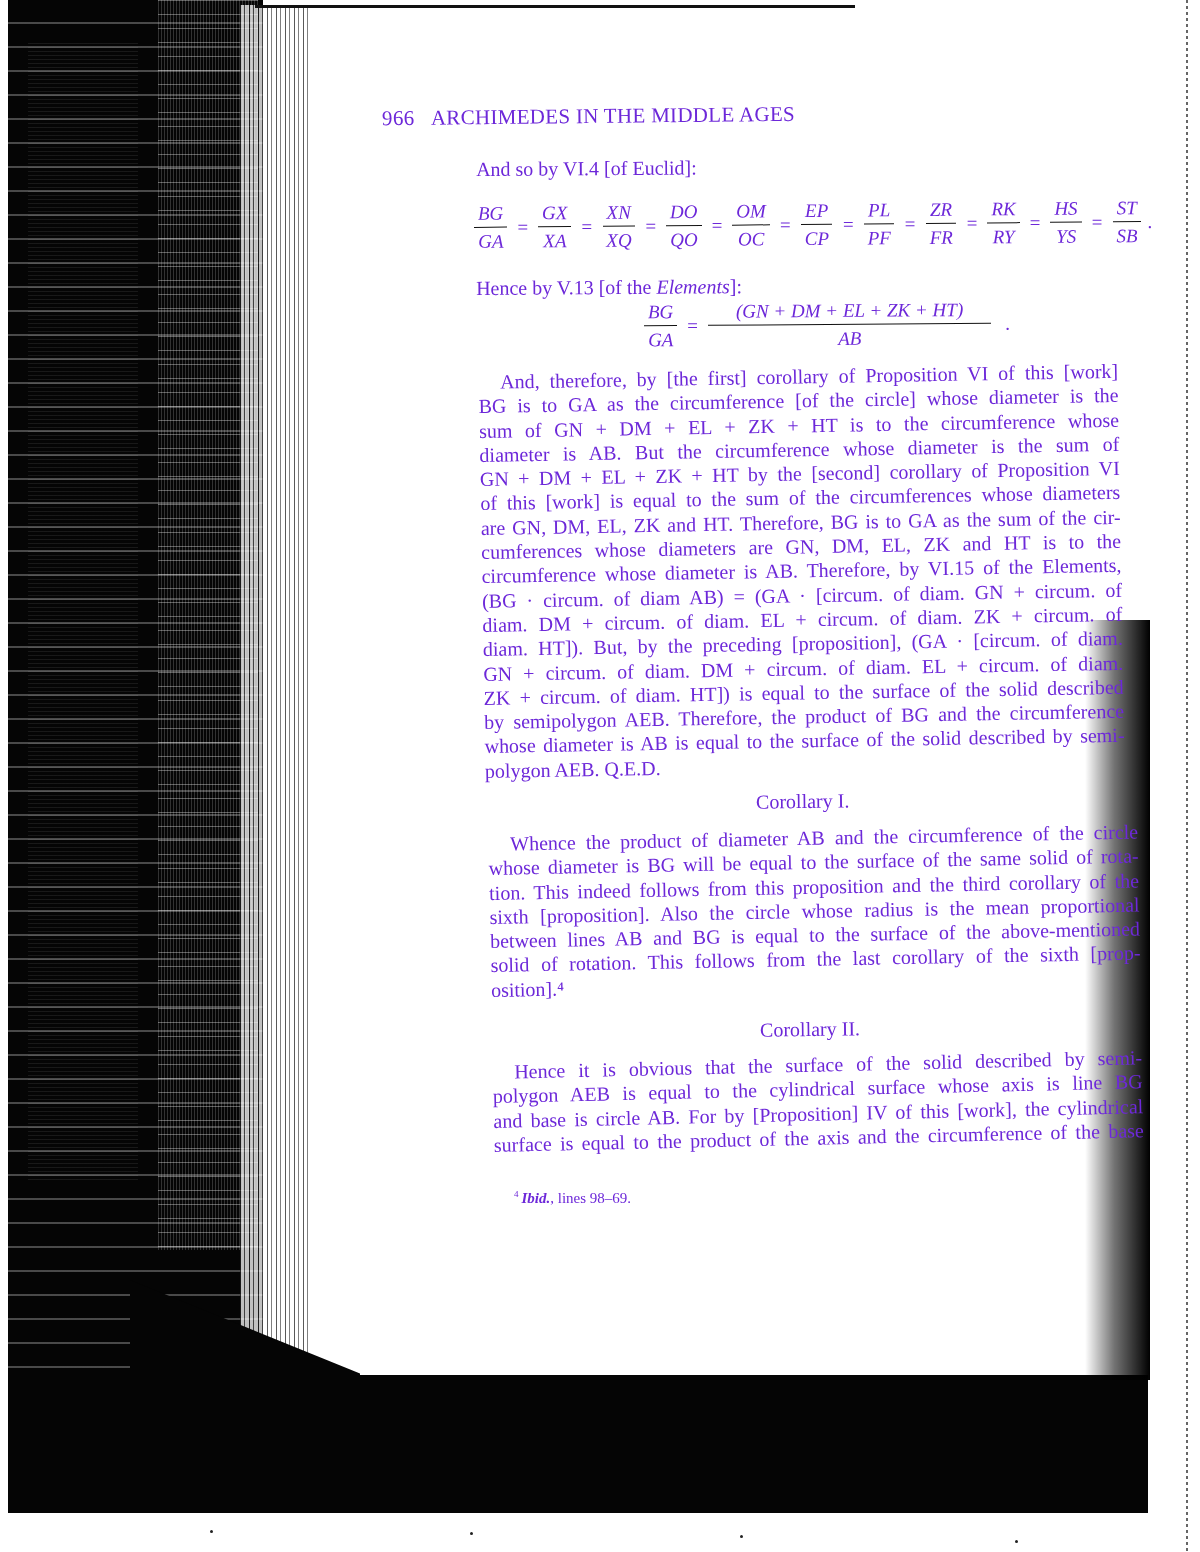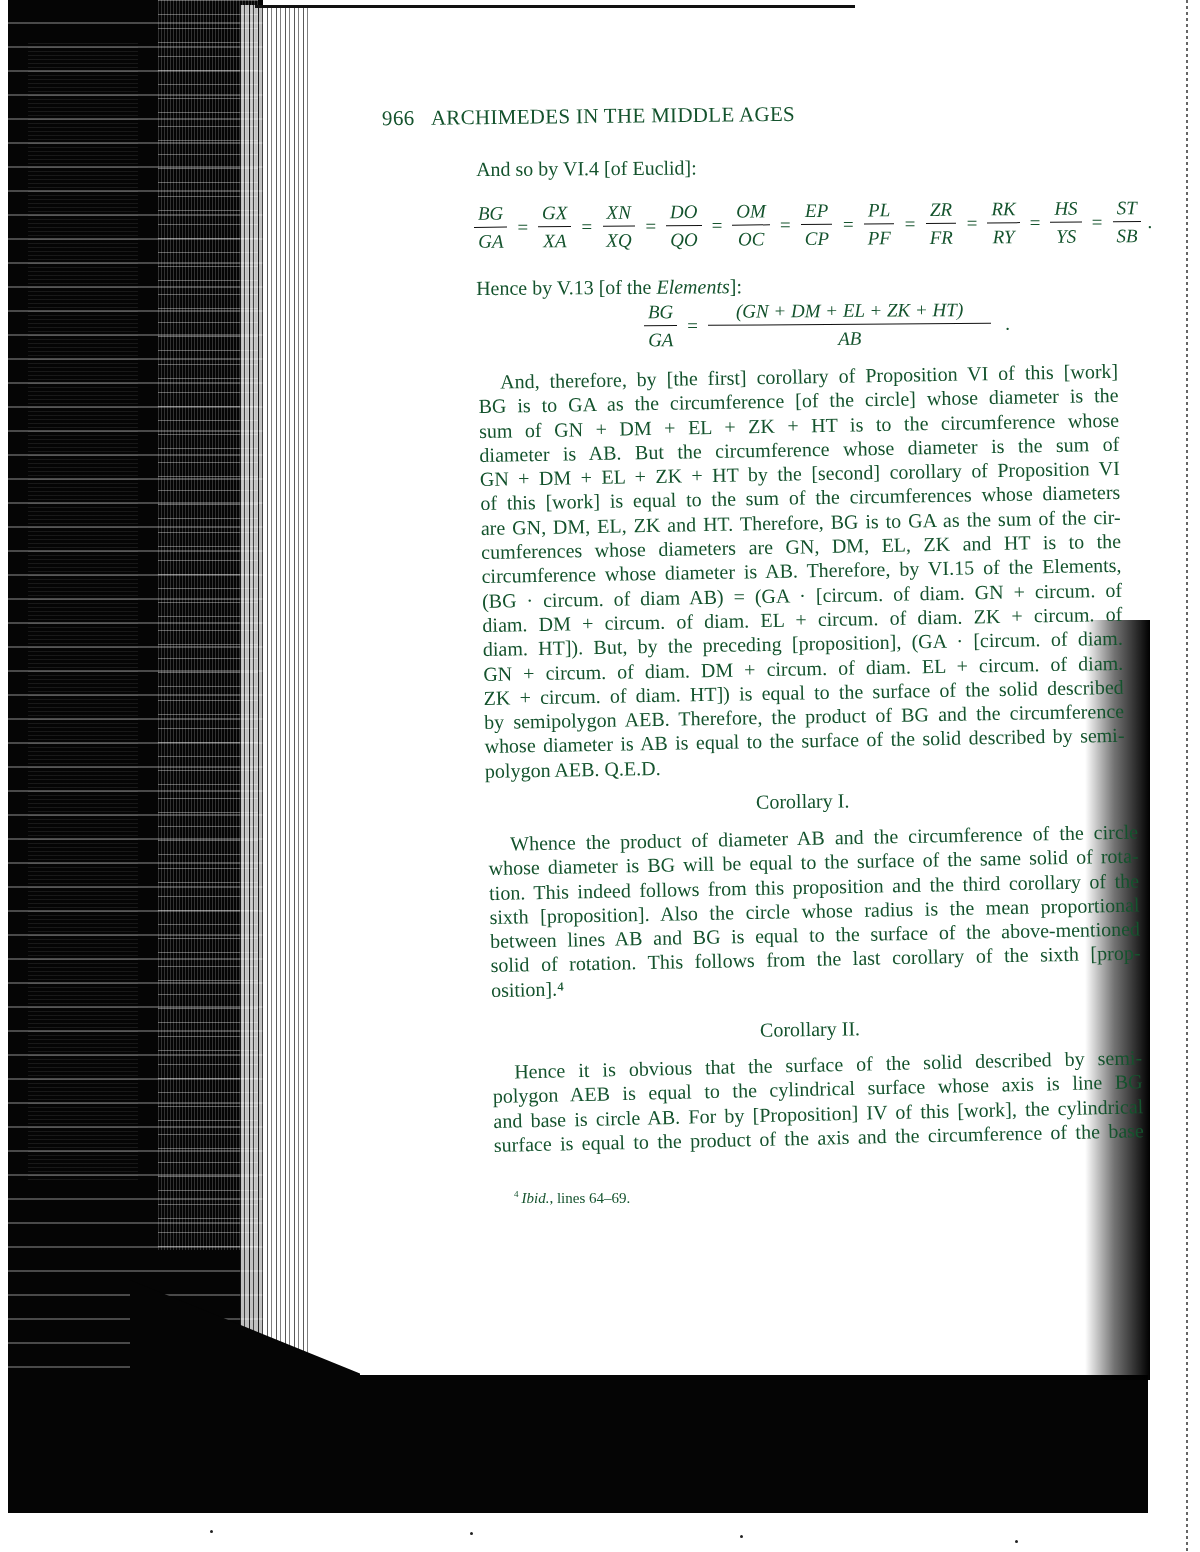--- a/index.html
+++ b/index.html
@@ -6,21 +6,21 @@
       margin: 0; padding: 0;
       width: 1200px; height: 1552px;
       background: #ffffff;
       overflow: hidden;
     }
     .scan {
       position: relative;
       width: 1200px; height: 1552px;
       background: #ffffff;
       font-family: "Liberation Serif", "DejaVu Serif", serif;
-      color: #14532d;
+      color: #6d28d9;
       border-radius: 28px;
     }
     
     .left-dark {
       position: absolute; left: 8px; top: 0; width: 255px; height: 1513px;
       background:
         repeating-linear-gradient(180deg, rgba(255,255,255,0) 0px, rgba(255,255,255,0) 22px, rgba(255,255,255,0.55) 23px, rgba(255,255,255,0) 24px),
         #050505;
     }
     .left-dark::before {
@@ -109,21 +109,21 @@
       position: absolute; font-size: 20px;
     }
     .h1 { left: 756px; top: 790px; transform: rotate(-0.8deg); }
     .p2 { left: 488px; top: 832px; transform: rotate(-1.1deg); width: 650px; }
     .h2 { left: 760px; top: 1018px; transform: rotate(-0.8deg); }
     .p3 { left: 492px; top: 1060px; transform: rotate(-1.3deg); width: 650px; }
     .footnote {
       position: absolute; left: 514px; top: 1189px; font-size: 15px;
     }
     .footnote sup { font-size: 9px; margin-right: 3px; }
-    .footnote i { font-style: italic; }
+    .footnote i { font-style: italic; font-weight: bold; }
     .speck { position: absolute; width: 3px; height: 3px; background: #222; border-radius: 50%; }
   </style>
 </head>
 <body>
 
 <div class="scan">
   <div class="left-dark"></div>
   <div class="page-edges"></div>
   <div class="top-rule"></div>
   <div class="bottom-wedge"></div>
@@ -248,20 +248,20 @@
   <div class="heading h2">Corollary II.</div>
 
   <div class="para p3">
     <span class="line indent">Hence it is obvious that the surface of the solid described by semi-</span>
     <span class="line">polygon AEB is equal to the cylindrical surface whose axis is line BG</span>
     <span class="line">and base is circle AB. For by [Proposition] IV of this [work], the cylindrical</span>
     <span class="line">surface is equal to the product of the axis and the circumference of the base</span>
   </div>
 
   <div class="footnote">
-    <sup>4</sup><i>Ibid.</i><span>, lines 64–69.</span>
+    <sup>4</sup><i>Ibid.</i><span>, lines 98–69.</span>
   </div>
 
   <span class="speck" style="left:210px;top:1530px"></span>
   <span class="speck" style="left:470px;top:1532px"></span>
   <span class="speck" style="left:740px;top:1535px"></span>
   <span class="speck" style="left:1015px;top:1540px"></span>
 </div>
 
 </body></html>

